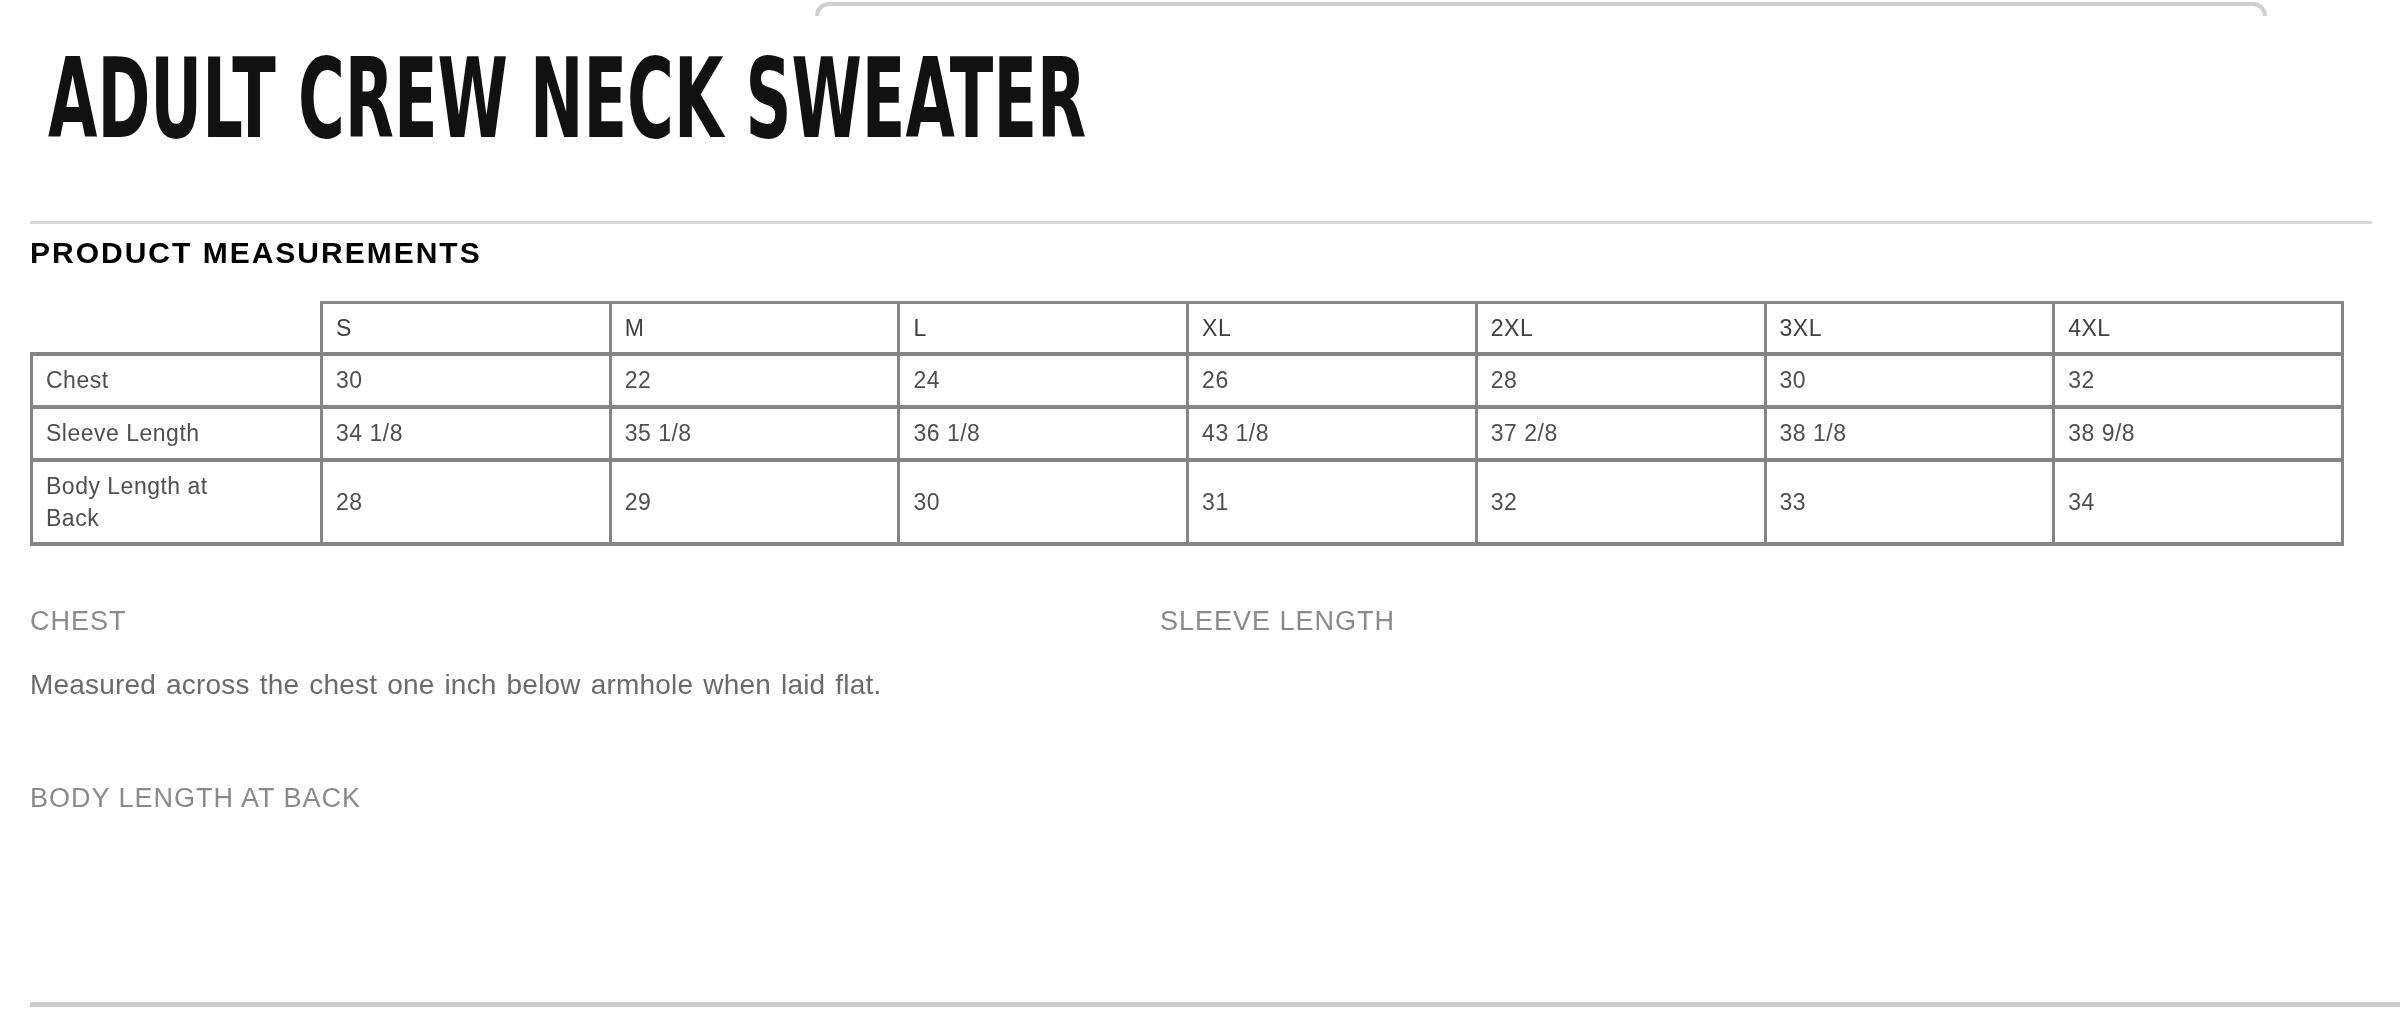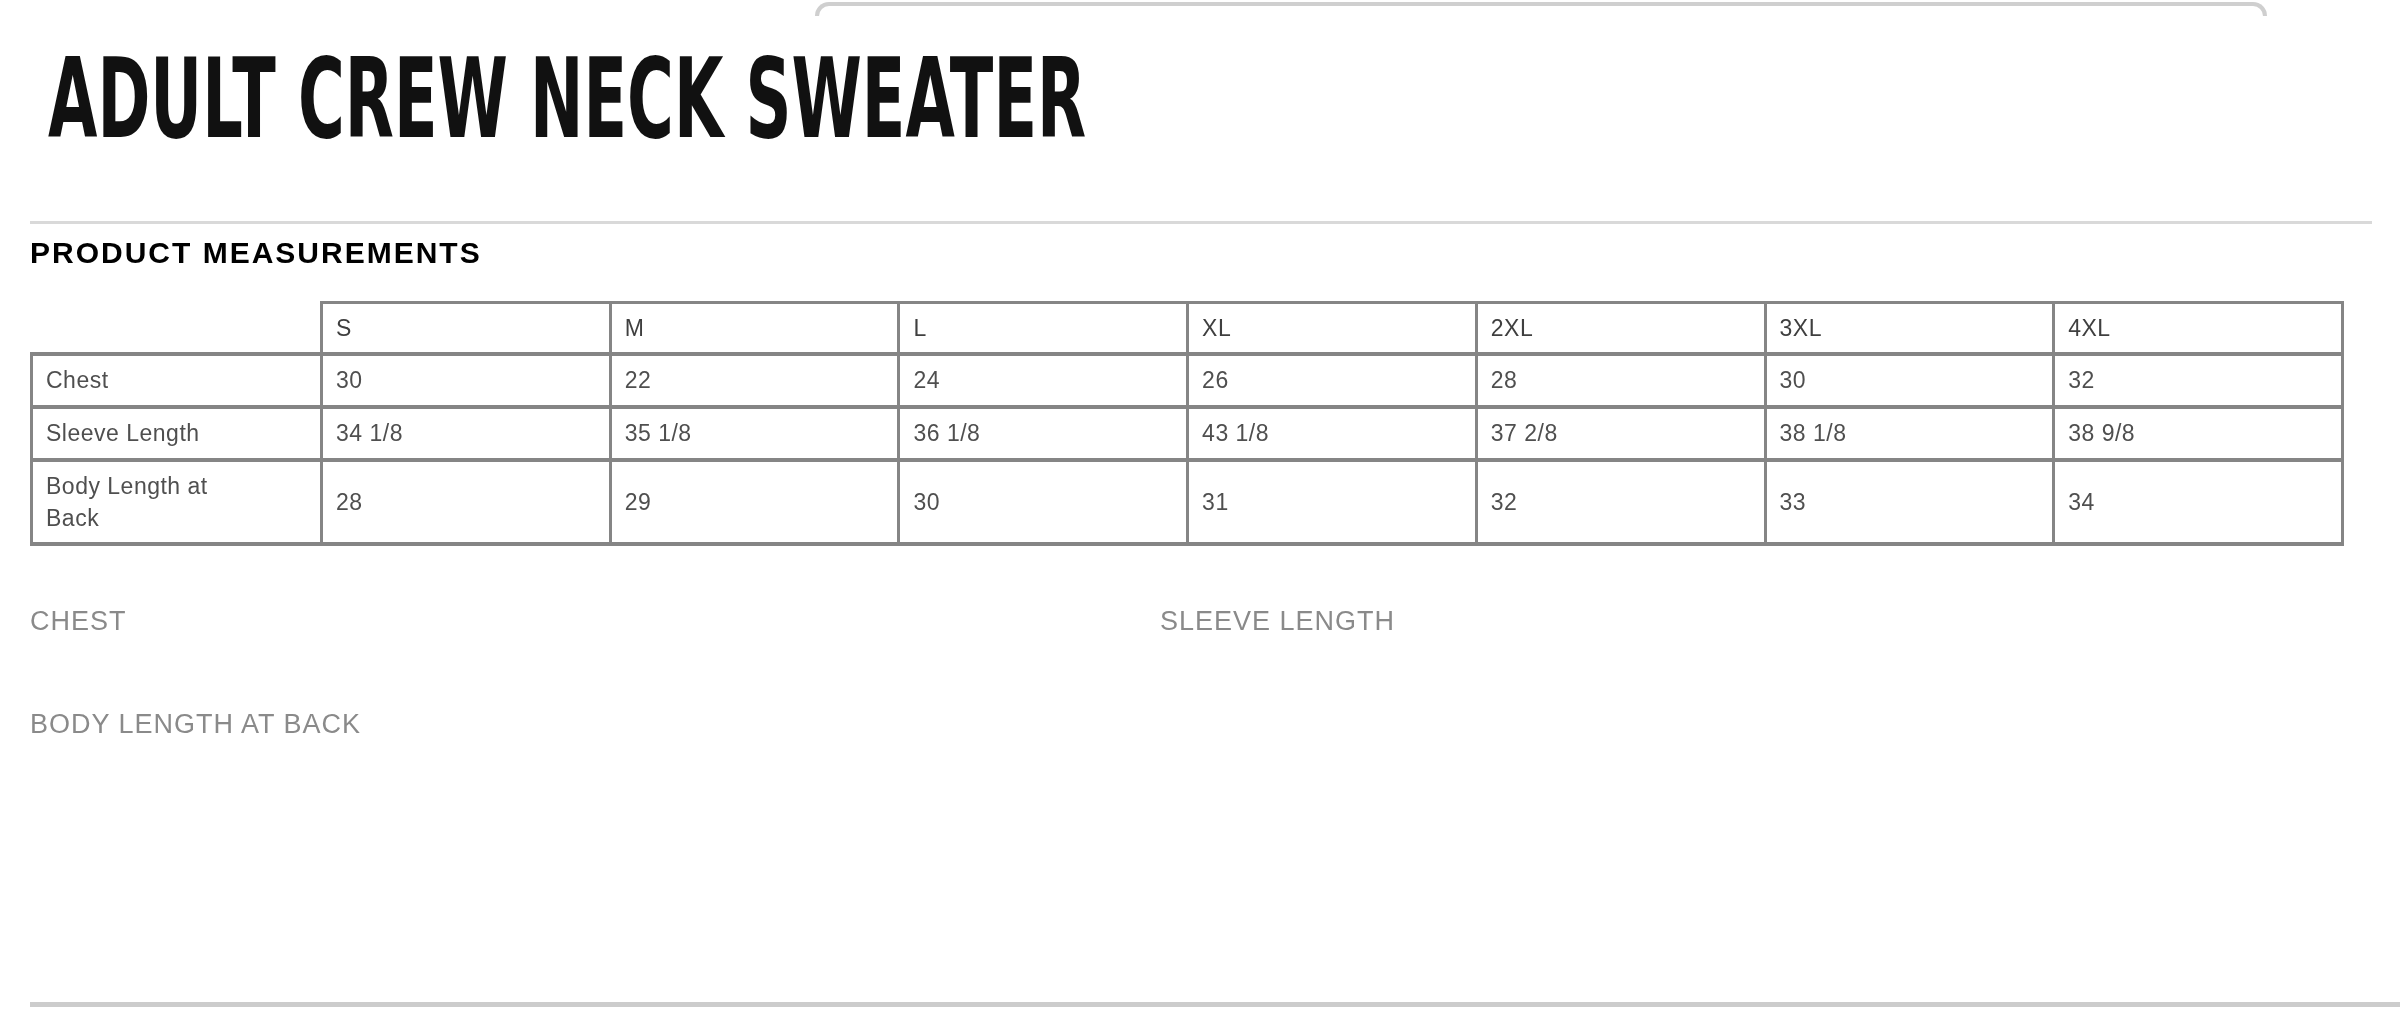--- a/index.html
+++ b/index.html
@@ -219,20 +219,21 @@
       <td>32</td>
       <td>33</td>
       <td>34</td>
     </tr>
   </tbody>
 </table>
 
 <div class="guides">
   <div class="guide">
     <h3 class="guide-heading">CHEST</h3>
+    <p class="guide-text">Measured across the chest one inch below armhole when laid flat.</p>
   </div>
   <div class="guide right">
     <h3 class="guide-heading">SLEEVE LENGTH</h3>
   </div>
   <div class="guide row2">
     <h3 class="guide-heading">BODY LENGTH AT BACK</h3>
   </div>
 </div>
 
 <div class="rule-bottom"></div>

